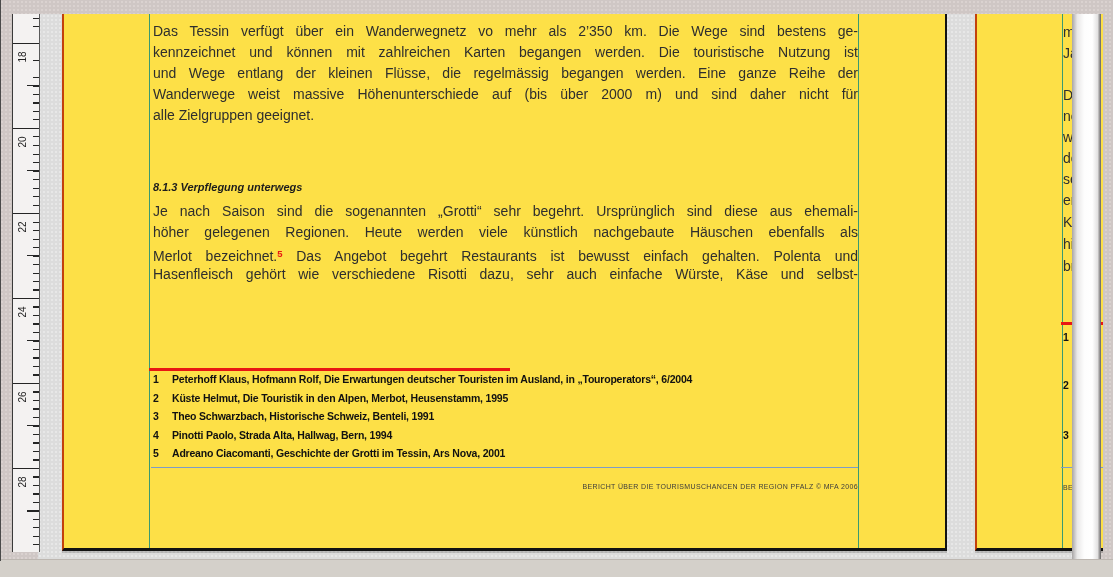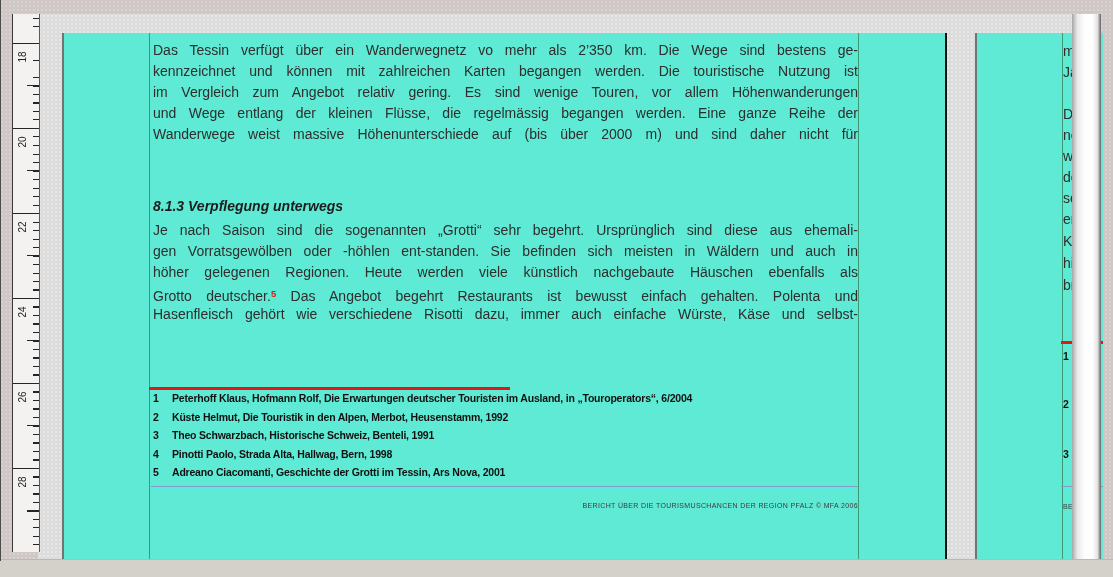--- a/index.html
+++ b/index.html
@@ -31,37 +31,36 @@
     background-size:26px 100%,12px 100%,6px 100%;
     background-position:right top,right top,right top;
   }
   .rnum{
     position:absolute;left:4px;width:26px;height:12px;line-height:12px;
     font-size:10px;color:#222;text-align:center;
     transform:rotate(-90deg);transform-origin:0 0;
   }
   
   .page{
-    position:absolute;top:14px;background:#5eead4;z-index:2;
-    border-left:2px solid #737373;border-right:2px solid #121212;border-bottom:3px solid #121212;
+    position:absolute;top:14px;background:#fde047;z-index:2;
+    border-left:2px solid #c2410c;border-right:2px solid #121212;border-bottom:3px solid #121212;
     box-shadow:0 2px 0 rgba(0,0,0,.18);
-    margin-top:19px;
   }
   .page1{left:62px;width:881px;height:534px;}
   .page2{left:975px;width:126px;height:534px;border-right:none;}
   .guide{position:absolute;top:0;bottom:0;width:1px;background:#3a9a72;}
   
   .bline{
     position:relative;height:21px;line-height:21px;font-size:14px;color:#2e2e2e;
     text-align:justify;text-align-last:justify;white-space:nowrap0;
   }
   .bline.ll{text-align:left;text-align-last:left;}
   .tcol{position:absolute;left:89px;width:705px;}
   .heading{position:absolute;left:89px;width:705px;height:21px;line-height:21px;
-    font-size:14px;font-weight:bold;font-style:italic;color:#1c1c1c;}
+    font-size:11px;font-weight:bold;font-style:italic;color:#1c1c1c;}
   sup.fnref{color:#e81613;font-size:9.5px;font-weight:bold;vertical-align:4px;}
   .rule-red{position:absolute;height:3px;background:#e81613;}
   .rule-blue{position:absolute;height:1px;background:#7d9cc8;}
   
   .fnrow{display:flex;height:13px;line-height:13px;margin-bottom:5.5px;
     font-size:10.5px;font-weight:bold;color:#111;letter-spacing:-0.2px;}
   .fnnum{width:19px;flex:0 0 19px;}
   .footer{
     position:absolute;left:89px;top:469px;width:705px;text-align:right;
     font-size:7px;letter-spacing:.35px;color:#3c3c3c;
@@ -100,53 +99,52 @@
   <div class="rnum" style="top:481px">28</div>
 </div>
 
 <div class="page page1">
   <div class="guide" style="left:85px"></div>
   <div class="guide" style="left:794px"></div>
 
   <div class="tcol" style="top:7px">
     <div class="bline">Das Tessin verfügt über ein Wanderwegnetz vo mehr als 2’350 km. Die Wege sind bestens ge-</div>
     <div class="bline">kennzeichnet und können mit zahlreichen Karten begangen werden. Die touristische Nutzung ist</div>
-    <div class="bline">im Vergleich zum Angebot relativ gering. Es sind wenige Touren, vor allem Höhenwanderungen</div>
     <div class="bline">und Wege entlang der kleinen Flüsse, die regelmässig begangen werden. Eine ganze Reihe der</div>
     <div class="bline">Wanderwege weist massive Höhenunterschiede auf (bis über 2000 m) und sind daher nicht für</div>
+    <div class="bline ll">alle Zielgruppen geeignet.</div>
   </div>
 
   <div class="heading" style="top:163px">8.1.3 Verpflegung unterwegs</div>
 
   <div class="tcol" style="top:187px">
     <div class="bline">Je nach Saison sind die sogenannten „Grotti“ sehr begehrt. Ursprünglich sind diese aus ehemali-</div>
-    <div class="bline">gen Vorratsgewölben oder -höhlen ent-standen. Sie befinden sich meisten in Wäldern und auch in</div>
     <div class="bline">höher gelegenen Regionen. Heute werden viele künstlich nachgebaute Häuschen ebenfalls als</div>
-    <div class="bline"><span>Grotto deutscher.</span><sup class="fnref">5</sup><span> Das Angebot begehrt Restaurants ist bewusst einfach gehalten. Polenta und</span></div>
-    <div class="bline">Hasenfleisch gehört wie verschiedene Risotti dazu, immer auch einfache Würste, Käse und selbst-</div>
+    <div class="bline"><span>Merlot bezeichnet.</span><sup class="fnref">5</sup><span> Das Angebot begehrt Restaurants ist bewusst einfach gehalten. Polenta und</span></div>
+    <div class="bline">Hasenfleisch gehört wie verschiedene Risotti dazu, sehr auch einfache Würste, Käse und selbst-</div>
   </div>
 
   <div class="rule-red" style="left:85px;top:354px;width:361px"></div>
 
   <div class="tcol" style="top:359px">
     <div class="fnrow">
       <div class="fnnum">1</div>
       <div class="fntxt">Peterhoff Klaus, Hofmann Rolf, Die Erwartungen deutscher Touristen im Ausland, in „Touroperators“, 6/2004</div>
     </div>
     <div class="fnrow">
       <div class="fnnum">2</div>
-      <div class="fntxt">Küste Helmut, Die Touristik in den Alpen, Merbot, Heusenstamm, 1992</div>
+      <div class="fntxt">Küste Helmut, Die Touristik in den Alpen, Merbot, Heusenstamm, 1995</div>
     </div>
     <div class="fnrow">
       <div class="fnnum">3</div>
       <div class="fntxt">Theo Schwarzbach, Historische Schweiz, Benteli, 1991</div>
     </div>
     <div class="fnrow">
       <div class="fnnum">4</div>
-      <div class="fntxt">Pinotti Paolo, Strada Alta, Hallwag, Bern, 1998</div>
+      <div class="fntxt">Pinotti Paolo, Strada Alta, Hallwag, Bern, 1994</div>
     </div>
     <div class="fnrow">
       <div class="fnnum">5</div>
       <div class="fntxt">Adreano Ciacomanti, Geschichte der Grotti im Tessin, Ars Nova, 2001</div>
     </div>
   </div>
 
   <div class="rule-blue" style="left:87px;top:453px;width:707px"></div>
   <div class="footer">BERICHT ÜBER DIE TOURISMUSCHANCEN DER REGION PFALZ © MFA 2006</div>
 </div>

